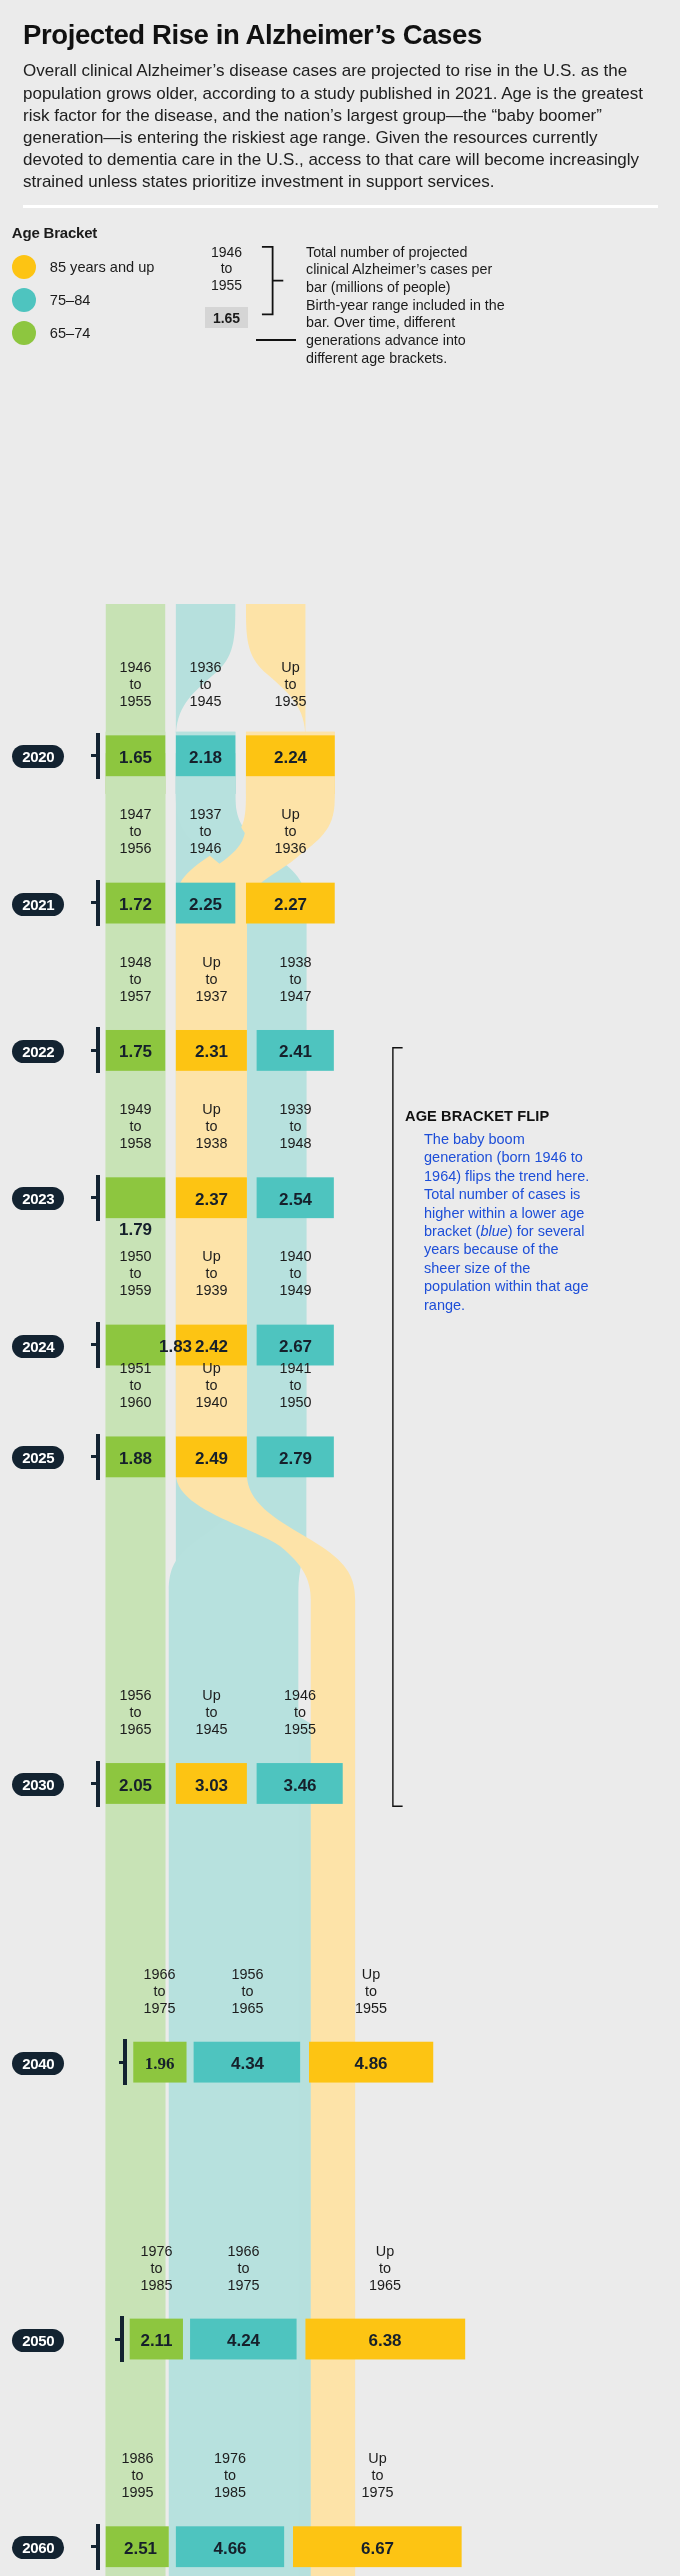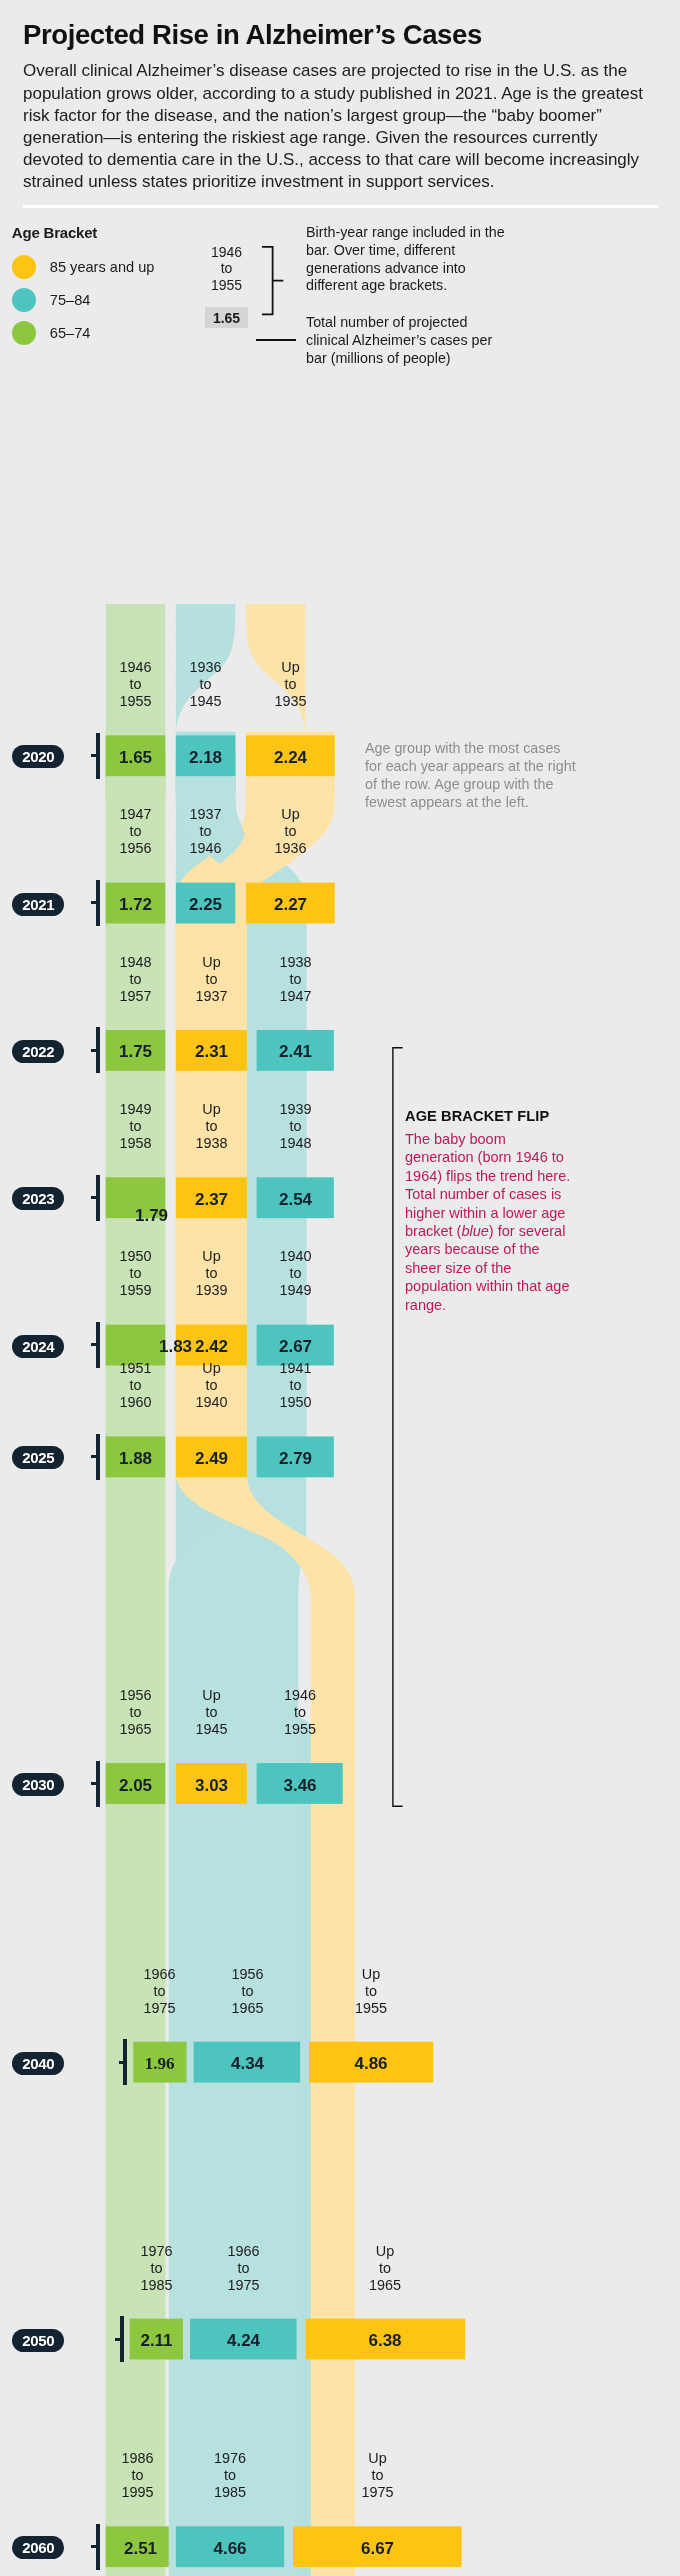--- a/index.html
+++ b/index.html
@@ -69,21 +69,21 @@
   .cell-val{
     position:absolute;text-align:center;font-weight:bold;font-size:17px;
     color:#16202b;line-height:1;
   }
   .cell-yr{
     position:absolute;text-align:center;font-size:14.4px;line-height:1.17;color:#1c1c1c;
   }
 
   .side-note{position:absolute;font-size:14.3px;line-height:1.26;color:#8d8d8d;}
   .flip-head{position:absolute;font-size:14.6px;font-weight:bold;letter-spacing:0.1px;color:#111;}
-  .flip-body{position:absolute;font-size:14.5px;line-height:1.27;color:#be185d;}
+  .flip-body{position:absolute;font-size:14.5px;line-height:1.27;color:#1d4ed8;margin-left:19px;}
   .flip-body i{font-style:italic;}
   .callout{position:absolute;background:#111;}
 </style>
 </head>
 <body>
 
 <div class="page">
 
   <div class="hdr">
     <h1 class="title">Projected Rise in Alzheimer’s Cases</h1>
@@ -116,22 +116,22 @@
       <div class="ymini">1955</div>
       <div class="total-chip">1.65</div>
     </div>
 
     <svg class="brace" width="27" height="73" viewBox="0 0 30 82">
       <path d="M2 2 L14 2 L14 40 L26 40 L14 40 L14 78 L2 78" fill="none" stroke="#111" stroke-width="2"></path>
     </svg>
     <div class="dashline"></div>
 
     <div class="legend-right">
+      <p class="legend-note second">Total number of projected clinical Alzheimer’s cases per bar (millions of people)</p>
       <p class="legend-note">Birth-year range included in the bar. Over time, different generations advance into different age brackets.</p>
-      <p class="legend-note second">Total number of projected clinical Alzheimer’s cases per bar (millions of people)</p>
     </div>
   </div>
 
   <div class="chart">
     <svg class="flow" width="681" height="2043" viewBox="0 0 767 2302">
 
       <path fill="#c7e2b4" d="M119,80 L186,80
            L186,1254 L186,1358
            L186,2302 L119,2302
            L119,1358 L119,1254 Z"></path>
@@ -375,21 +375,20 @@
         <rect x="344" y="2012" width="180" height="46" fill="#fdc413"></rect>
       </g>
 
       <g>
         <rect x="119" y="2246" width="71" height="46" fill="#8dc63f"></rect>
         <rect x="198" y="2246" width="122" height="46" fill="#4ec4bf"></rect>
         <rect x="330" y="2246" width="190" height="46" fill="#fdc413"></rect>
       </g>
     </svg>
 
-    <div class="side-note" style="left:365px;top:206px;width:213px;">Age group with the most cases for each year appears at the right of the row. Age group with the fewest appears at the left.</div>
 
     <div class="flip-head" style="left:405px;top:575px;">AGE BRACKET FLIP</div>
     <div class="flip-body" style="left:405px;top:597px;width:169px;">
       <span>The baby boom generation (born 1946 to 1964) flips the trend here. Total number of cases is higher within a lower age bracket (</span><i>blue</i><span>) for several years because of the sheer size of the population within that age range.</span>
     </div>
 
     <svg class="callout" style="left:392px;top:513px;background:transparent;" width="12.4" height="763" viewBox="0 0 14 860">
       <path d="M12 1 L1 1 L1 858 L12 858" fill="none" stroke="#111" stroke-width="1.6"></path>
     </svg>
 
@@ -452,21 +451,21 @@
       </div>
       <div class="cell-val" style="left: 257px; width: 77px; top: 510px;">2.41</div>
       <div class="cell-yr" style="left: 257px; width: 77px; top: 421px;">
         <div>1938</div>
         <div>to</div>
         <div>1947</div>
       </div>
       <div class="yearpill" style="left: 12.4px; top: 654px;">2023</div>
       <div class="tick" style="left: 96px; top: 642px; height: 46px;"></div>
       <div class="tick" style="left: 91px; top: 663px; width: 6.2px; height: 2.7px;"></div>
-      <div class="cell-val" style="left: 106px; width: 59px; top: 674px; margin-left: 16px;">1.79</div>
+      <div class="cell-val" style="left: 106px; width: 59px; top: 688px;">1.79</div>
       <div class="cell-yr" style="left: 106px; width: 59px; top: 568px;">
         <div>1949</div>
         <div>to</div>
         <div>1958</div>
       </div>
       <div class="cell-val" style="left: 176px; width: 71px; top: 658px;">2.37</div>
       <div class="cell-yr" style="left: 176px; width: 71px; top: 568px;">
         <div>Up</div>
         <div>to</div>
         <div>1938</div>

